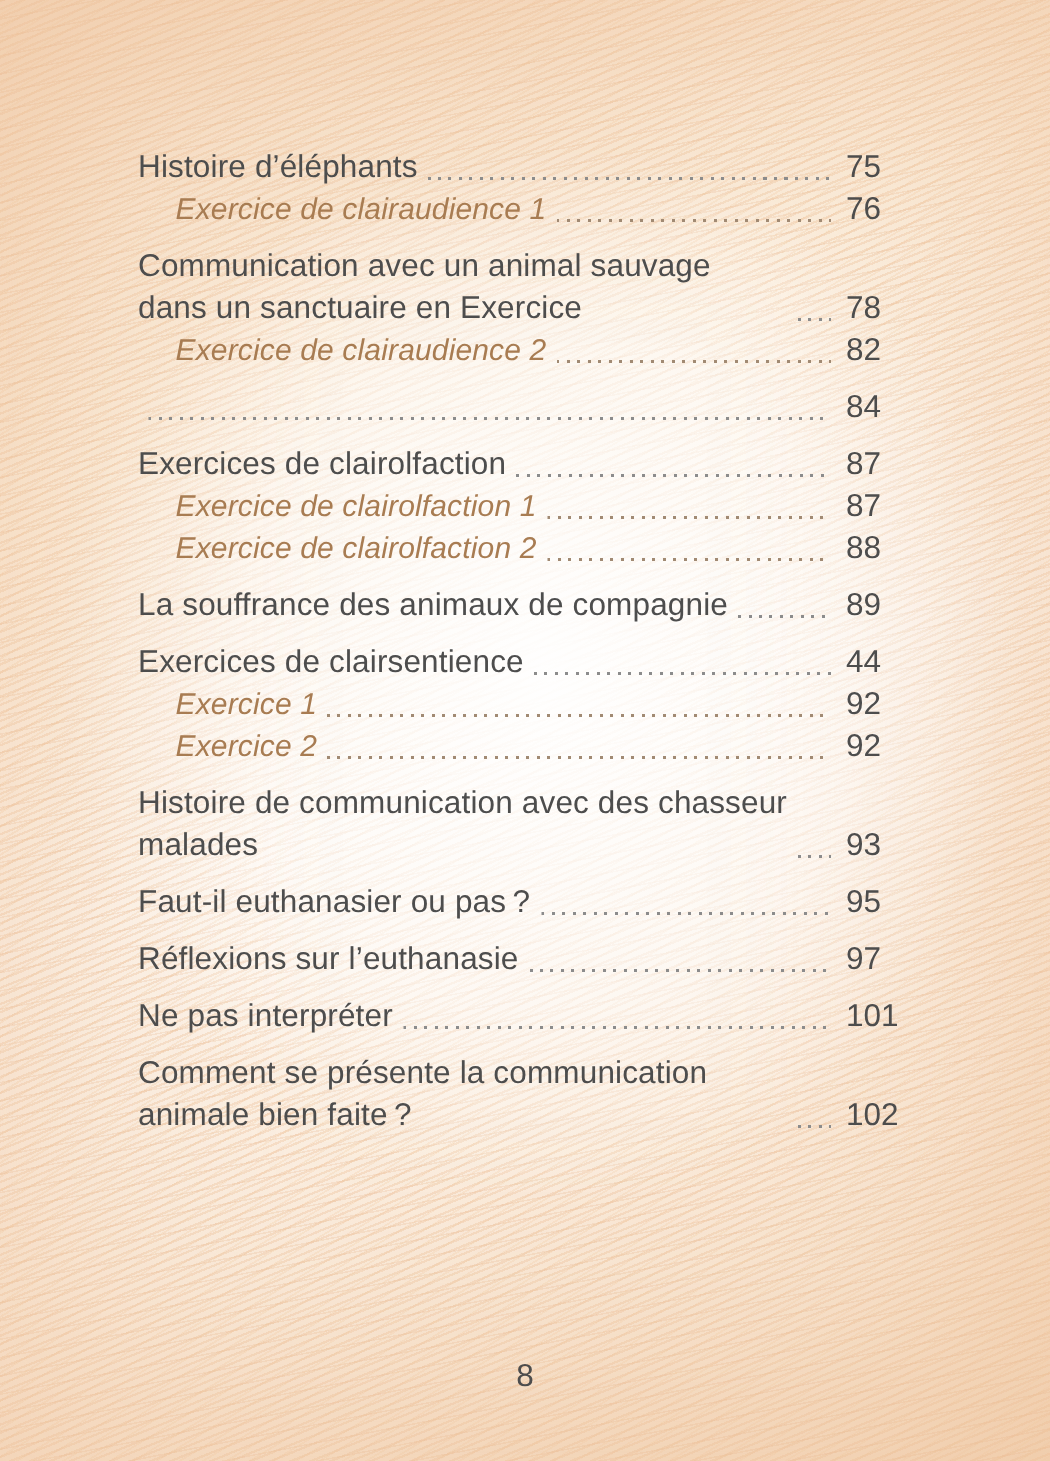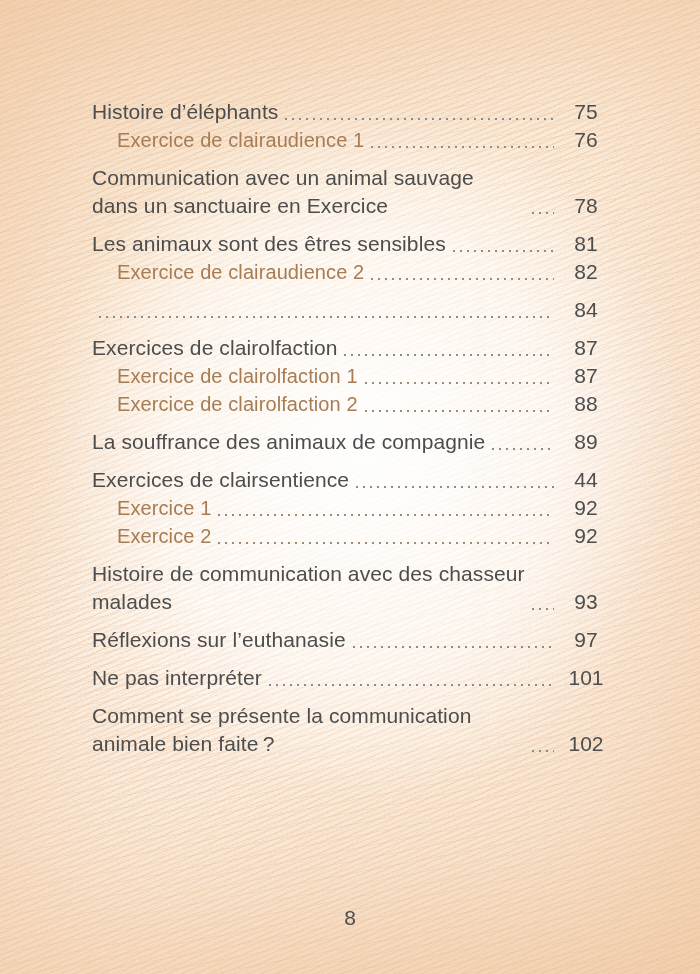--- a/index.html
+++ b/index.html
@@ -34,34 +34,35 @@
   .row.sub { margin-top: 0; padding-left: 25px; }
   .title {
     flex: 0 1 auto;
     min-width: 0;
     font-size: 21px;
     color: #4d4d4d;
     letter-spacing: 0.1px;
   }
   .row.sub .title {
     font-size: 20px;
+    font-style: italic;
     color: #a87c52;
   }
   .leader {
     flex: 1 0 22px;
     height: 2px;
     margin: 0 10px 6px 7px;
     background-image: repeating-linear-gradient(90deg, #8c8c8c 0px, #8c8c8c 2px, rgba(0,0,0,0) 2px, rgba(0,0,0,0) 7px);
   }
   .row.sub .leader {
     background-image: repeating-linear-gradient(90deg, #a18a73 0px, #a18a73 2px, rgba(0,0,0,0) 2px, rgba(0,0,0,0) 7px);
   }
   .pagenum {
     flex: 0 0 44px;
-    text-align: center;
+    text-align: left;
     font-size: 21px;
     line-height: 28px;
     color: #4d4d4d;
   }
   .folio {
     position: absolute;
     left: 0;
     right: 0;
     bottom: 42px;
     text-align: center;
@@ -81,25 +82,20 @@
     </div>
     <div class="row sub">
       <span class="title">Exercice de clairaudience 1</span>
       <span class="leader"></span>
       <span class="pagenum">76</span>
     </div>
     <div class="row main">
       <span class="title">Communication avec un animal sauvage dans un sanctuaire en Exercice</span>
       <span class="leader"></span>
       <span class="pagenum">78</span>
-    </div>
-    <div class="row main">
-      <span class="title">Les animaux sont des êtres sensibles</span>
-      <span class="leader"></span>
-      <span class="pagenum">81</span>
     </div>
     <div class="row sub">
       <span class="title">Exercice de clairaudience 2</span>
       <span class="leader"></span>
       <span class="pagenum">82</span>
     </div>
     <div class="row main">
       <span class="leader"></span>
       <span class="pagenum">84</span>
     </div>
@@ -137,20 +133,25 @@
       <span class="title">Exercice 2</span>
       <span class="leader"></span>
       <span class="pagenum">92</span>
     </div>
     <div class="row main">
       <span class="title">Histoire de communication avec des chasseur malades</span>
       <span class="leader"></span>
       <span class="pagenum">93</span>
     </div>
     <div class="row main">
+      <span class="title">Faut-il euthanasier ou pas ?</span>
+      <span class="leader"></span>
+      <span class="pagenum">95</span>
+    </div>
+    <div class="row main">
       <span class="title">Réflexions sur l’euthanasie</span>
       <span class="leader"></span>
       <span class="pagenum">97</span>
     </div>
     <div class="row main">
       <span class="title">Ne pas interpréter</span>
       <span class="leader"></span>
       <span class="pagenum">101</span>
     </div>
     <div class="row main">

